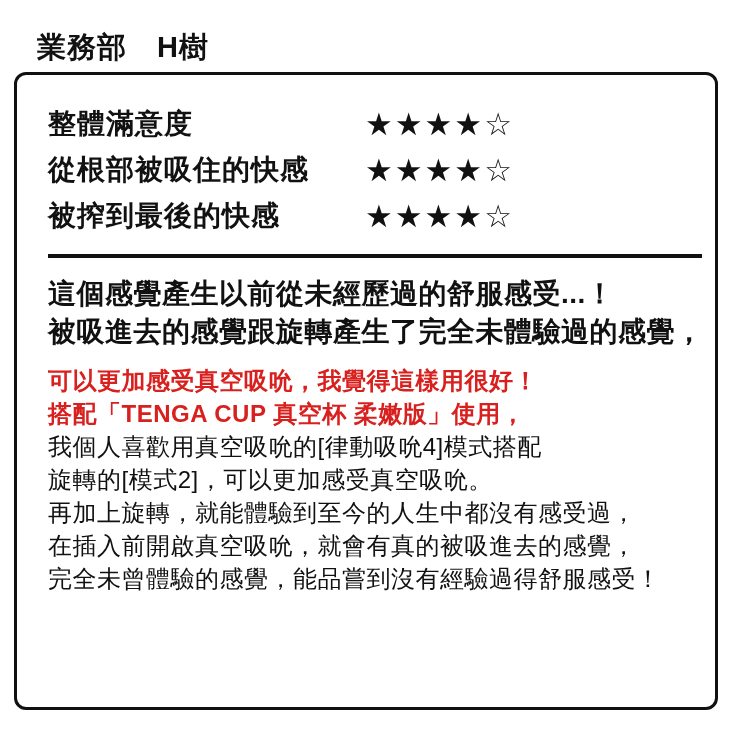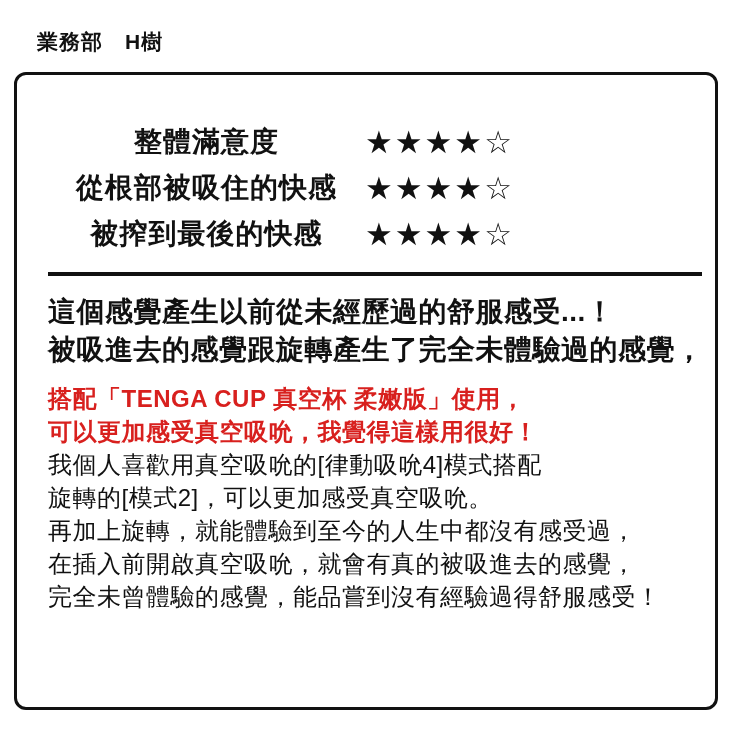--- a/index.html
+++ b/index.html
@@ -15,39 +15,39 @@
   .page {
     position: relative;
     width: 750px;
     height: 750px;
     box-sizing: border-box;
   }
   .title {
     position: absolute;
     left: 37px;
     top: 28px;
-    font-size: 21px;
+    font-size: 29px;
     font-weight: bold;
     letter-spacing: 1px;
     white-space: pre;
     color: var(--text-black, #111111);
   }
   .card {
     position: absolute;
     left: 14px;
     top: 72px;
     width: 704px;
     height: 638px;
     box-sizing: border-box;
     border: 3px solid var(--text-black, #111111);
     border-radius: 12px;
     padding: 24px 16px 20px 31px;
     background: #ffffff;
   }
-  .ratings { margin-top: 20px; text-align: center; }
+  .ratings { margin-top: 2px; }
   .rating-row {
     display: flex;
     align-items: center;
     height: 46px;
   }
   .rating-label {
     width: 317px;
     flex: 0 0 317px;
     font-size: 28px;
     font-weight: bold;
@@ -113,22 +113,22 @@
     </div>
 
     <div class="divider"></div>
 
     <div class="headline">
       <div class="headline-line">這個感覺產生以前從未經歷過的舒服感受...！</div>
       <div class="headline-line">被吸進去的感覺跟旋轉產生了完全未體驗過的感覺，</div>
     </div>
 
     <div class="review-body">
+      <div class="line red">可以更加感受真空吸吮，我覺得這樣用很好！</div>
       <div class="line red">搭配「TENGA CUP 真空杯 柔嫩版」使用，</div>
-      <div class="line red">可以更加感受真空吸吮，我覺得這樣用很好！</div>
       <div class="line">我個人喜歡用真空吸吮的[律動吸吮4]模式搭配</div>
       <div class="line">旋轉的[模式2]，可以更加感受真空吸吮。</div>
       <div class="line">再加上旋轉，就能體驗到至今的人生中都沒有感受過，</div>
       <div class="line">在插入前開啟真空吸吮，就會有真的被吸進去的感覺，</div>
       <div class="line">完全未曾體驗的感覺，能品嘗到沒有經驗過得舒服感受！</div>
     </div>
 
   </div>
 </div>
 

